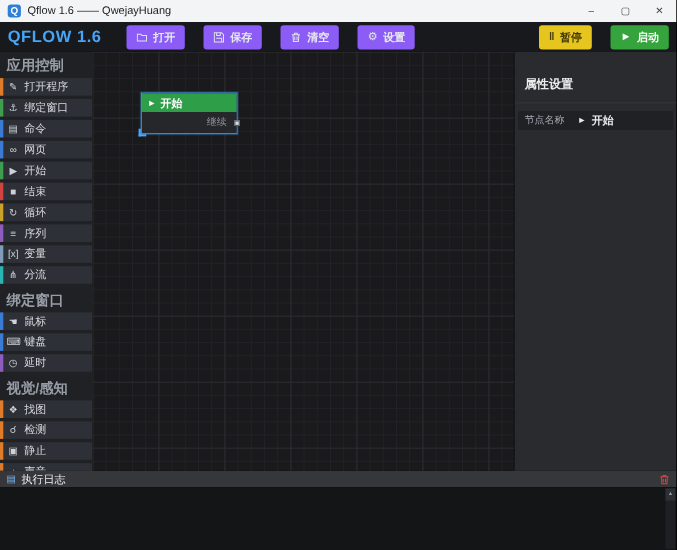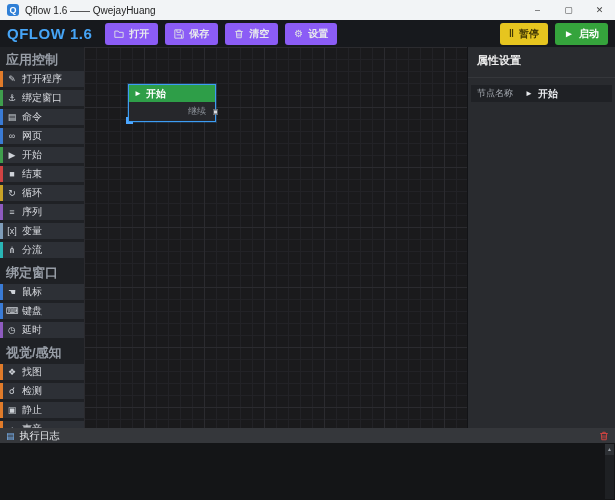--- a/index.html
+++ b/index.html
@@ -9,21 +9,21 @@
   
   .titlebar { height:20px; background:#f2f4f6; display:flex; align-items:center; padding-left:7px; flex:none; }
   .appicon { width:12px; height:12px; background:#2f7fd6; color:#fff; font-size:9px; font-weight:bold;
              border-radius:3px; display:flex; align-items:center; justify-content:center; margin-right:6px; }
   .wtitle { font-size:10px; color:#222; }
   .wcontrols { margin-left:auto; display:flex; height:100%; }
   .wbtn { width:31px; height:100%; display:flex; align-items:center; justify-content:center;
           font-size:9px; color:#444; cursor:default; }
 
   
-  .toolbar { height:27px; background:#17191d; display:flex; align-items:center; padding:0 7px; gap:7px; flex:none; }
+  .toolbar { height:27px; background:#17191d; display:flex; align-items:center; padding:0 7px; gap:17px; flex:none; }
   .logo { color:#46a5f7; font-size:15px; font-weight:800; letter-spacing:.5px; margin-right:6px; white-space:nowrap; }
   .tb-btn { display:flex; align-items:center; gap:5px; background:#8b5cf6; border:none; color:#e8eaed;
             font-size:10px; padding:4px 9px; border-radius:3px; cursor:default; white-space:nowrap;font-weight:bold; }
   .tb-ico { display:flex; align-items:center; color:#dfe2e6; font-size:10px; line-height:1; }
   .tb-spacer { flex:1; }
   .tb-btn.pause { background:#e6c51f; color:#453b05; font-weight:bold; }
   .tb-btn.pause .tb-ico { color:#453b05; }
   .tb-btn.start { background:#35a43c; color:#fff; font-weight:bold; }
   .tb-btn.start .tb-ico { color:#fff; }
 
@@ -52,21 +52,21 @@
                display:flex; align-items:center; gap:4px; padding:0 5px; }
   .node-head .n-ico { font-size:8px; }
   .node-body { background:#26272b; height:19px; position:relative; display:flex; align-items:center;
                justify-content:flex-end; padding-right:9px; color:#8d939b; font-size:9px; }
   .port { position:absolute; right:-3px; top:50%; transform:translateY(-50%); width:5px; height:5px;
           background:#d9dce0; border:1px solid #54575c; }
   .handle { position:absolute; left:-3px; bottom:-3px; width:7px; height:7px;
             border-left:2px solid #4da6ff; border-bottom:2px solid #4da6ff; }
 
   
-  .panel { width:148px; flex:none; background:#292b2f; border-left:1px solid #121316; padding-top:4px; }
+  .panel { width:148px; flex:none; background:#292b2f; border-left:1px solid #121316; padding-top:20px; }
   .p-title { color:#ececec; font-size:11px; font-weight:bold; padding:2px 9px 9px; border-bottom:1px solid #35373b; margin-bottom:7px; }
   .p-row { display:flex; align-items:center; background:#1f2125; height:17px; margin:0 3px 6px; padding:0 6px;
            font-size:9px; color:#a7acb3; }
   .p-num { color:#4da6ff; margin-left:auto; margin-right:44px; }
   .p-vico { color:#e8eaed; font-size:8px; margin-left:12px; }
   .p-vname { color:#e8eaed; font-weight:bold; margin-left:5px; font-size:10px; }
 
   
   .logbar { height:15px; flex:none; background:#35373b; display:flex; align-items:center; padding:0 6px; gap:5px; }
   .log-ico { color:#7ab3f0; font-size:9px; }

